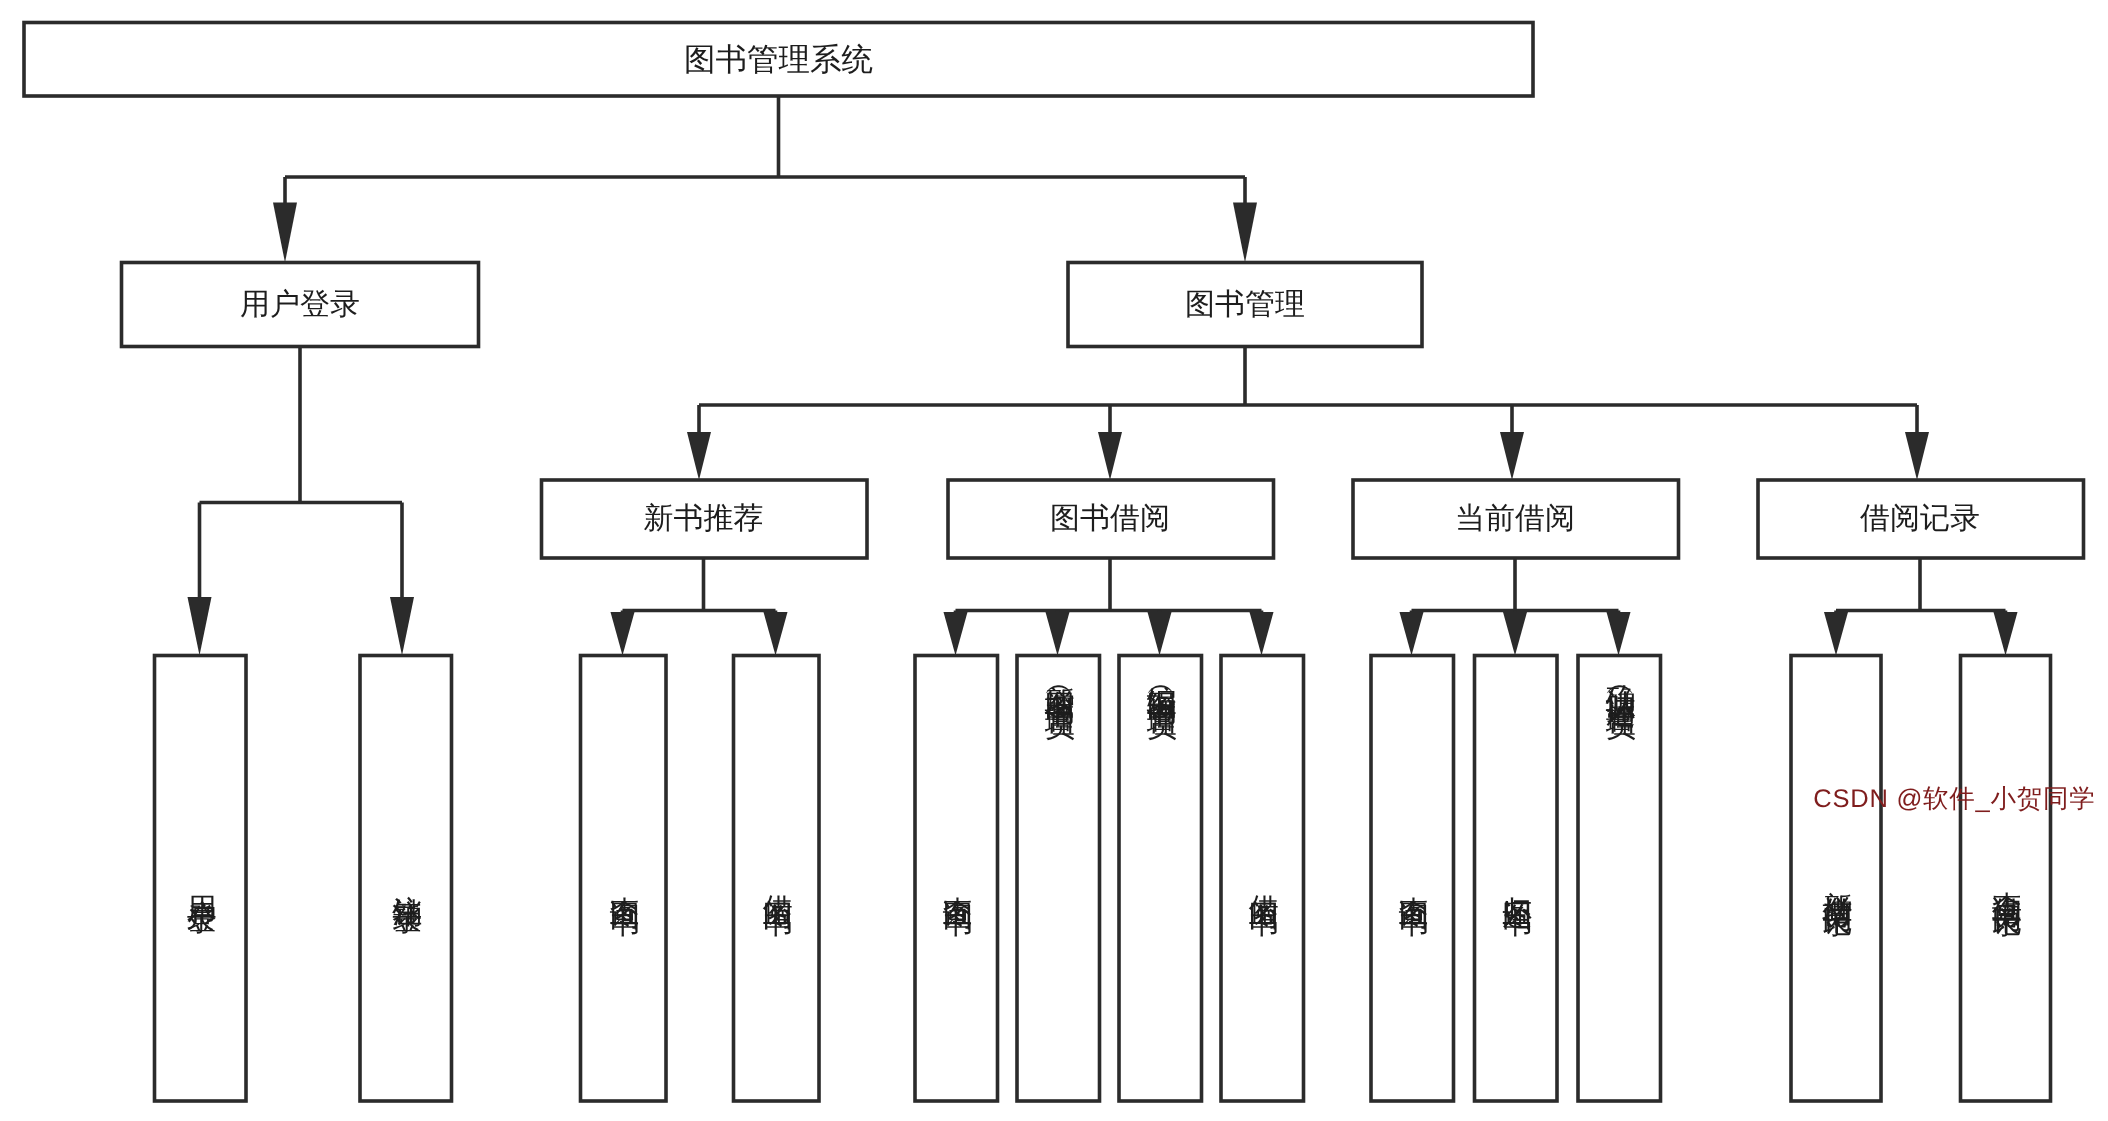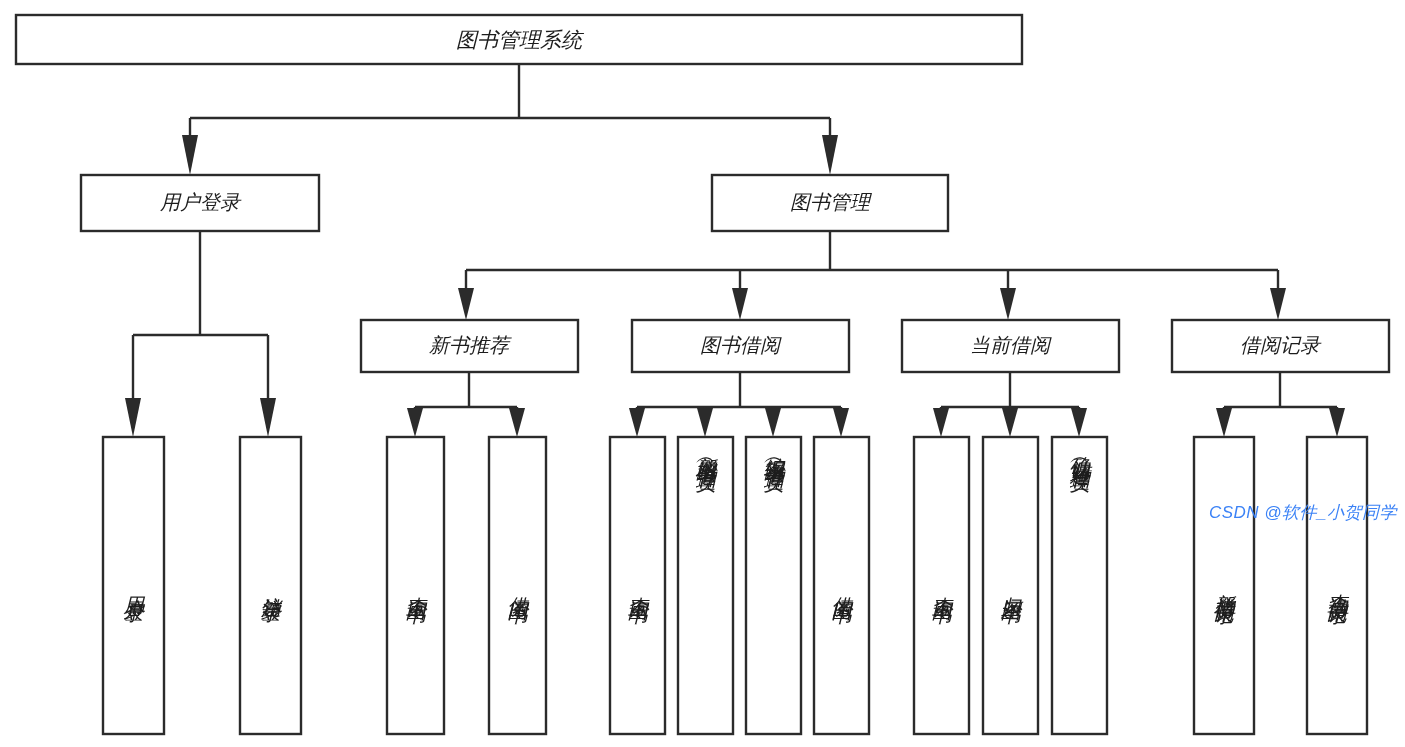--- a/index.html
+++ b/index.html
@@ -13,21 +13,20 @@
     height: 747px;
     font-family: "Liberation Sans", "DejaVu Sans", sans-serif;
     overflow: hidden;
     position: relative;
   }
   #diagram-root {
     position: relative;
     width: 1405px;
     height: 548px;
     background: #ffffff;
-    font-style: italic;
   }
   svg.diagram-canvas {
     position: absolute;
     left: 0;
     top: 0;
     width: 1405px;
     height: 747px;
     display: block;
   }
   .node-box {
@@ -70,24 +69,24 @@
     font-size: 20px;
     line-height: 1.05;
     color: #1d1d1d;
     letter-spacing: 2.5px;
     text-align: center;
     white-space: nowrap;
   }
   .watermark {
     position: absolute;
     right: 8px;
-    bottom: 24px;
+    bottom: 4px;
     font-family: "Liberation Sans", "DejaVu Sans", sans-serif;
     font-size: 17px;
-    color: #3b82f6;
+    color: #7f1d1d;
     letter-spacing: 0.5px;
     white-space: nowrap;
   }
 </style>
 </head>
 <body>
 
 <div id="diagram-root">
 
   <svg class="diagram-canvas" viewBox="0 0 1405 747" xmlns="http://www.w3.org/2000/svg">

